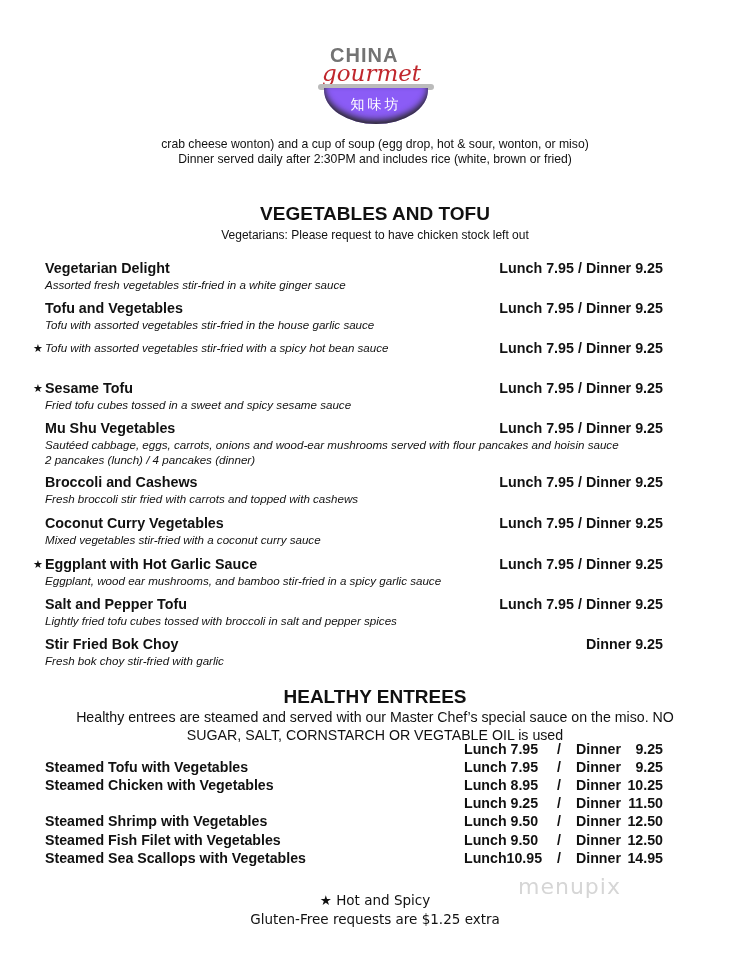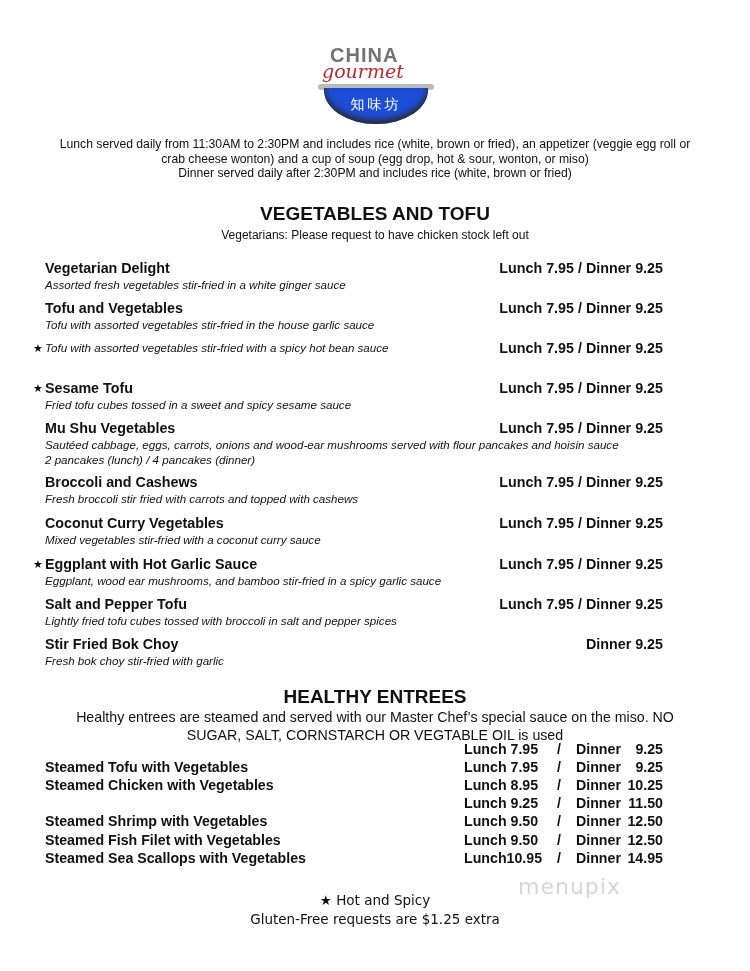--- a/index.html
+++ b/index.html
@@ -1,20 +1,20 @@
 <!DOCTYPE html>
 <html><head>
 <meta charset="utf-8">
 <style>
   html, body { margin: 0; padding: 0; background: #ffffff; }
   body { width: 750px; height: 971px; position: relative; overflow: hidden; font-family: "Liberation Sans", sans-serif; color: #111; }
   .logo { position: absolute; left: 312px; top: 42px; width: 128px; height: 86px; }
   .logo-china { position: absolute; left: 18px; top: 2px; font-family: "Liberation Sans", sans-serif; font-size: 20px; font-weight: bold; color: #737373; letter-spacing: 1px; }
-  .logo-gourmet { position: absolute; left: 10px; top: 18px; font-family: "DejaVu Serif", serif; font-style: italic; font-size: 19px; color: #c0272d; text-align: center; }
-  .logo-wok { position: absolute; left: 12px; top: 46px; width: 104px; height: 36px; background: #1d4ed8; border-radius: 0 0 52px 52px / 0 0 34px 34px; box-shadow: inset 0 -4px 6px #2a2a2a; }
+  .logo-gourmet { position: absolute; left: 10px; top: 18px; font-family: "DejaVu Serif", serif; font-style: italic; font-size: 23px; color: #c0272d; text-align: center; }
+  .logo-wok { position: absolute; left: 12px; top: 46px; width: 104px; height: 36px; background: #8b5cf6; border-radius: 0 0 52px 52px / 0 0 34px 34px; box-shadow: inset 0 -4px 6px #2a2a2a; }
   .logo-rim { position: absolute; left: 6px; top: 42px; width: 116px; height: 6px; background: #bbb; border-radius: 3px; }
   .logo-chinese { position: absolute; left: 0; width: 104px; top: 8px; text-align: center; color: #fff; font-size: 14px; letter-spacing: 3px; font-family: "DejaVu Sans", sans-serif; }
   .intro { position: absolute; top: 137px; left: 0; width: 750px; text-align: center; font-size: 12.2px; line-height: 14.5px; }
   .sec-title { position: absolute; left: 0; width: 750px; text-align: center; font-weight: bold; font-size: 19px; }
   .sec-sub { position: absolute; left: 0; width: 750px; text-align: center; font-size: 12px; }
   .item { position: absolute; left: 45px; width: 618px; }
   .item-name { font-weight: bold; font-size: 14.3px; line-height: 17px; }
   .item-price { position: absolute; right: 0; top: 0; font-weight: bold; font-size: 14.3px; line-height: 17px; }
   .item-desc { font-size: 11.6px; line-height: 15px; font-style: italic; }
   .star { position: absolute; left: -12px; top: 0; font-size: 11px; line-height: 17px; }
@@ -34,21 +34,20 @@
 <div class="logo">
   <div class="logo-china">CHINA</div>
   <div class="logo-gourmet">gourmet</div>
   <div class="logo-rim"></div>
   <div class="logo-wok">
     <div class="logo-chinese">知味坊</div>
   </div>
 </div>
 
 <div class="intro">
-  <div>Lunch served daily from 11:30AM to 2:30PM and includes rice (white, brown or fried), an appetizer (veggie egg roll or</div>
   <div>crab cheese wonton) and a cup of soup (egg drop, hot &amp; sour, wonton, or miso)</div>
   <div>Dinner served daily after 2:30PM and includes rice (white, brown or fried)</div>
 </div>
 
 <div class="sec-title" style="top:203px;">VEGETABLES AND TOFU</div>
 <div class="sec-sub" style="top:228px;">Vegetarians: Please request to have chicken stock left out</div>
 
 <div class="item" style="top:260px;">
   <div class="item-name">Vegetarian Delight</div>
   <div class="item-price">Lunch 7.95 / Dinner 9.25</div>

